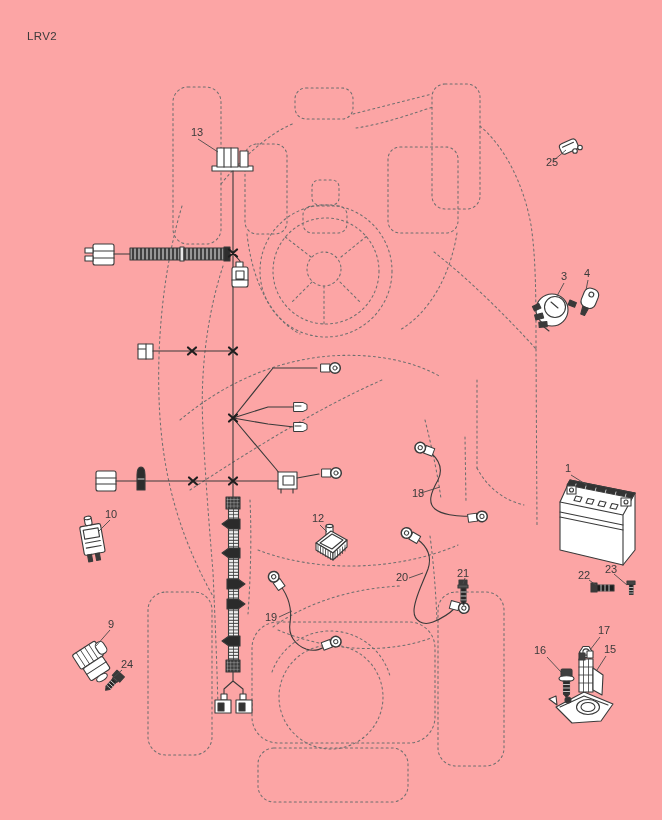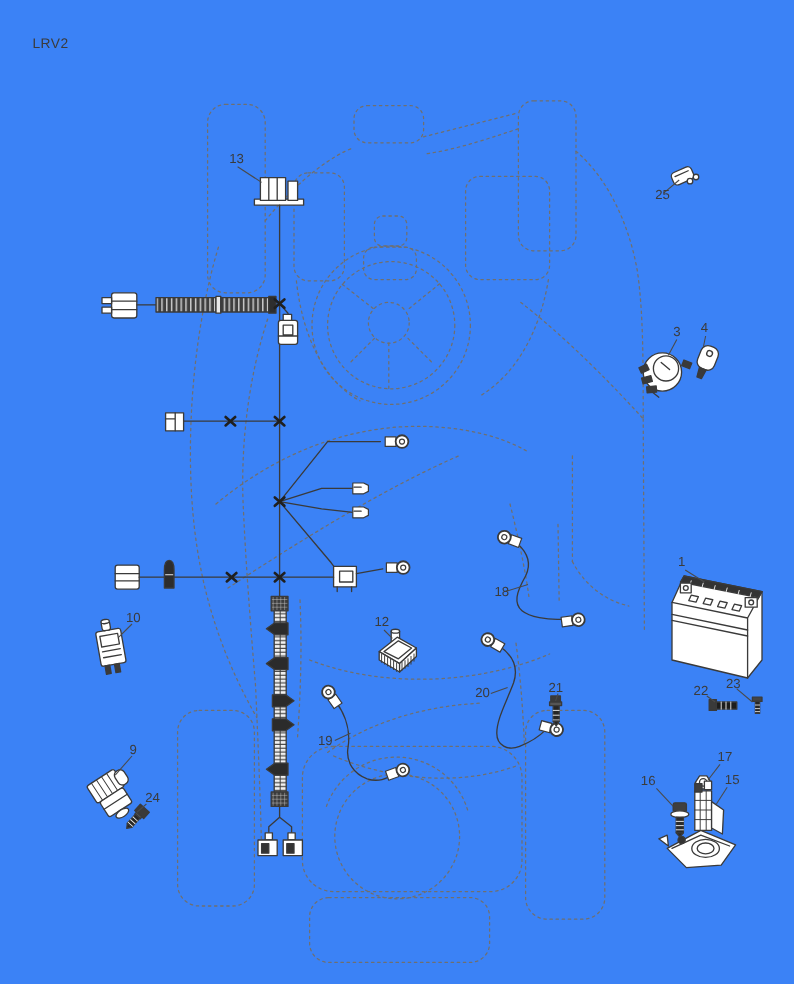--- a/index.html
+++ b/index.html
@@ -1,16 +1,16 @@
 <!DOCTYPE html>
 <html><head>
 <meta charset="utf-8">
 <style>
   html,body{margin:0;padding:0;background:#fff;}
-  .stage{position:relative;width:662px;height:820px;background:#3b82f6;overflow:hidden;
+  .stage{position:relative;width:662px;height:820px;background:#fca5a5;overflow:hidden;
          font-family:"Liberation Sans",sans-serif;}
   svg{display:block;}
   .lbl{font:11px "Liberation Sans",sans-serif;fill:#3b3b3b;}
   .code{font:11.5px "Liberation Sans",sans-serif;fill:#3b3b3b;letter-spacing:.4px;}
 </style>
 </head>
 <body>
 
 <div class="stage">
 <svg width="662" height="820" viewBox="0 0 662 820" xmlns="http://www.w3.org/2000/svg">

